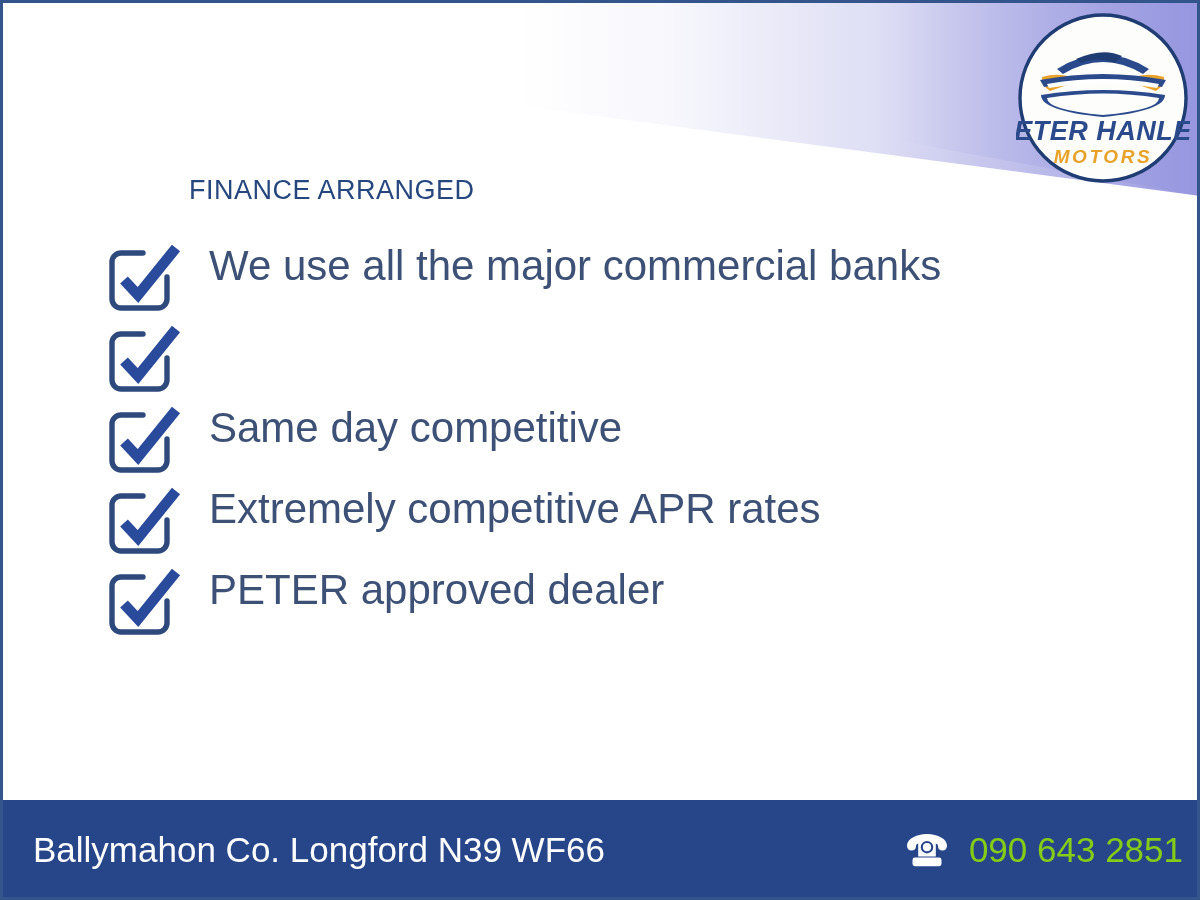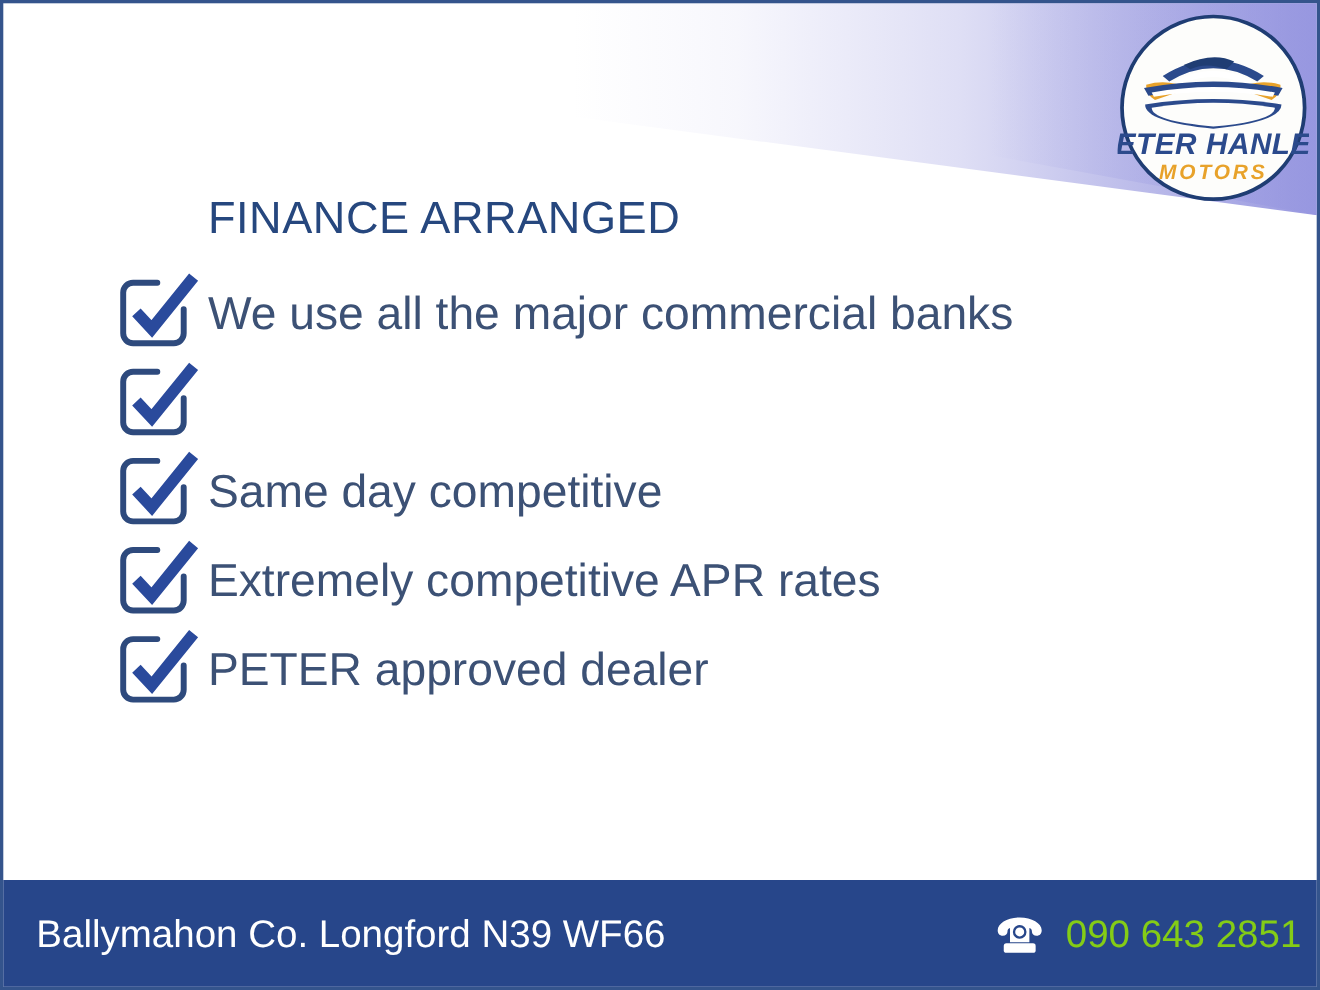--- a/index.html
+++ b/index.html
@@ -55,39 +55,40 @@
     top: 8px;
     width: 174px;
     height: 174px;
   }
 
   
   .headline {
     position: absolute;
     left: 186px;
     top: 172px;
-    font-size: 41px;
+    font-size: 27px;
     letter-spacing: 0.5px;
     color: #26477e;
     font-weight: 400;
     white-space: nowrap;
   }
 
   
   .list {
     position: absolute;
     left: 104px;
     top: 240px;
     width: 1000px;
   }
   .row {
     position: relative;
     height: 81px;
     display: flex;
-    align-items: center;
+    align-items: flex-start;
+    gap: 20px;
   }
   .cb {
     position: relative;
     width: 74px;
     height: 74px;
     flex: 0 0 74px;
     margin-right: 8px;
   }
   .cb svg { display: block; }
   .row-label {

